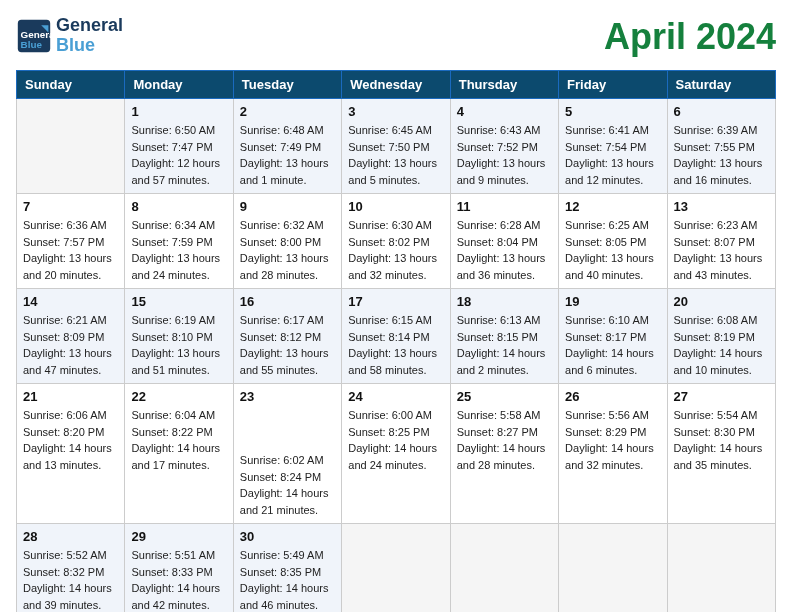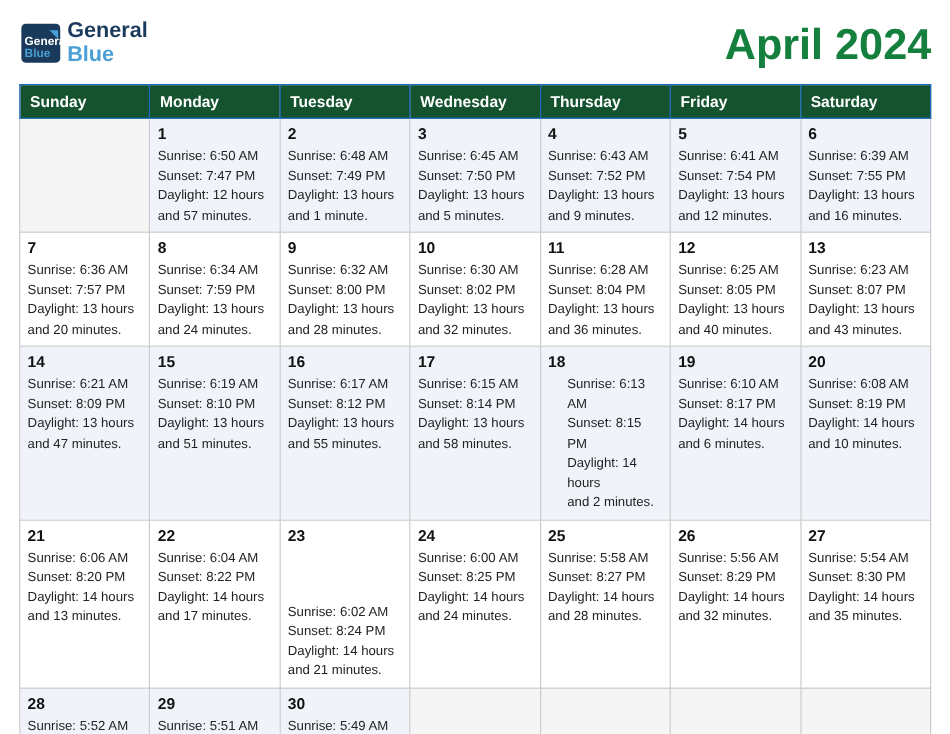--- a/index.html
+++ b/index.html
@@ -45,21 +45,21 @@
     .location {
       font-size: 16px;
       color: #333;
     }
     table {
       width: 100%;
       border-collapse: collapse;
       font-size: 11px;
     }
     thead tr th {
-      background-color: #14532d;
+      background-color: #0c4a6e;
       color: #fff;
       text-align: left;
       padding: 6px 8px;
       font-size: 13px;
       font-weight: bold;
       border: 1px solid #1a6abf;
     }
     tbody tr td {
       border: 1px solid #ccc;
       vertical-align: top;
@@ -248,21 +248,21 @@
         </td>
         <td>
           <span class="day-num">17</span>
           <div class="day-detail" style="white-space: pre-line;">Sunrise: 6:15 AM
 Sunset: 8:14 PM
 Daylight: 13 hours
 and 58 minutes.</div>
         </td>
         <td>
           <span class="day-num">18</span>
-          <div class="day-detail" style="white-space: pre-line; margin-left: 16px;">Sunrise: 6:13 AM
+          <div class="day-detail" style="white-space: pre-line;">Sunrise: 6:13 AM
 Sunset: 8:15 PM
 Daylight: 14 hours
 and 2 minutes.</div>
         </td>
         <td>
           <span class="day-num">19</span>
           <div class="day-detail" style="white-space: pre-line;">Sunrise: 6:10 AM
 Sunset: 8:17 PM
 Daylight: 14 hours
 and 6 minutes.</div>

